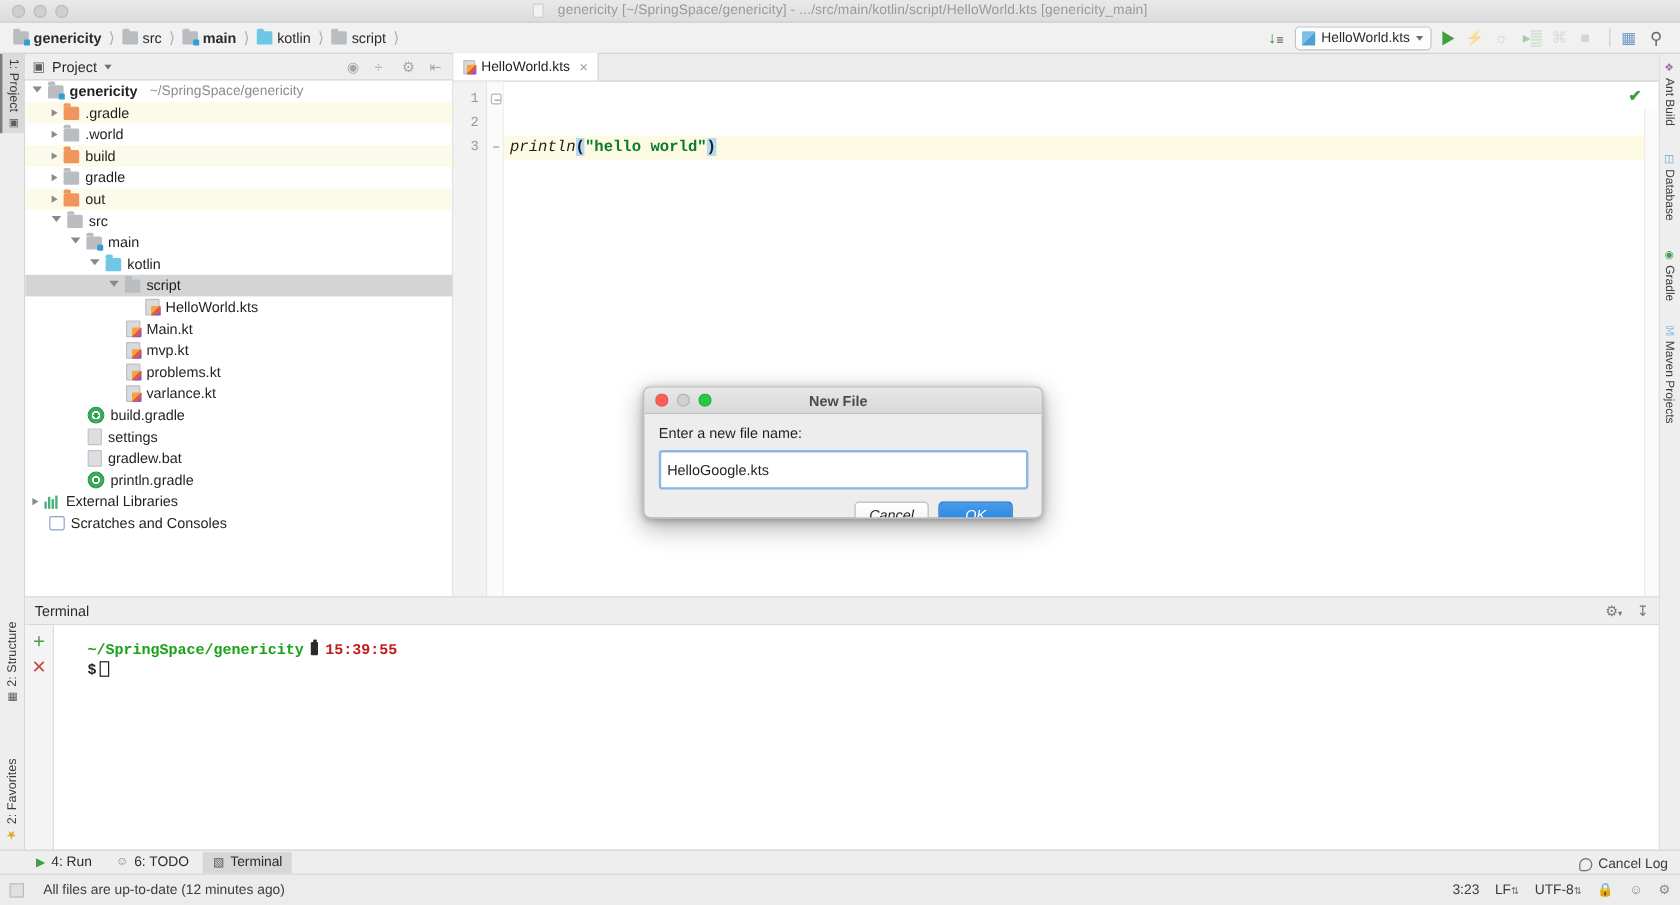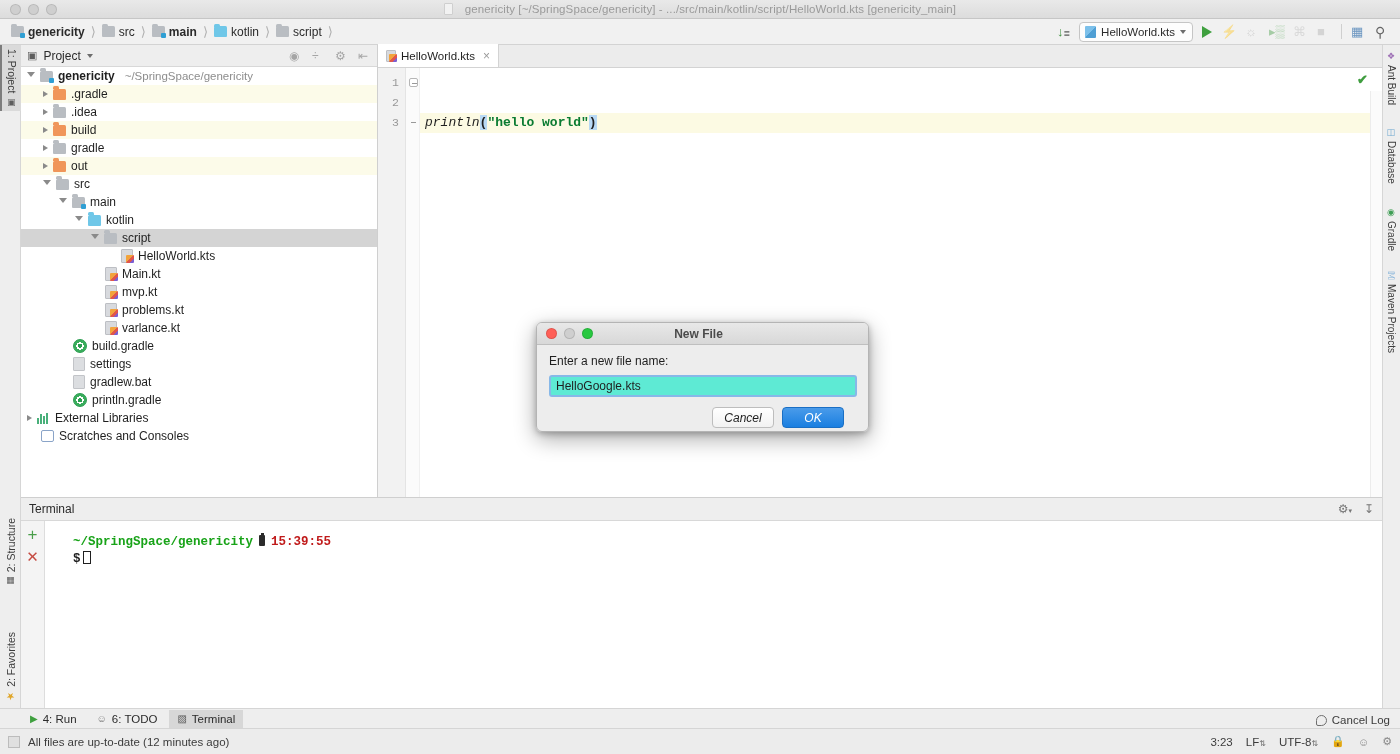--- a/index.html
+++ b/index.html
@@ -201,21 +201,21 @@
     display: flex; align-items: center; padding-left: 22px; gap: 4px;
   }
   .twbtn { display: flex; align-items: center; gap: 5px; font-size: 11.5px; color: #2b2b2b;
            padding: 2px 8px; height: 18px; }
   .twbtn.active { background: #d7d7d7; }
   .statusbar {
     position: absolute; left: 0; bottom: 0; width: 1400px; height: 26px;
     background: #ececec; border-top: 1px solid #d5d5d5;
     display: flex; align-items: center; padding: 0 8px; gap: 8px;
   }
-  .sb-left { display: flex; align-items: center; gap: 8px; font-size: 11.5px; color: #3c3c3c; }
+  .sb-left { display: flex; align-items: center; gap: 16px; font-size: 11.5px; color: #3c3c3c; }
   .sb-square { width: 12px; height: 12px; background: #e0e0e0; border: 1px solid #bcbcbc; }
   .sb-right { margin-left: auto; display: flex; align-items: center; gap: 13px;
               font-size: 11.5px; color: #3c3c3c; }
   .sb-right .arrows { font-size: 8px; color: #6e6e6e; }
   .eventlog { position: absolute; right: 10px; bottom: 28px; display: flex; align-items: center; gap: 5px;
               font-size: 11.5px; color: #3c3c3c; }
   .ring { width: 11px; height: 11px; border: 1.2px solid #6e6e6e; border-radius: 50% 50% 50% 2px; }
 
   
   .dlg-shadow {
@@ -234,21 +234,21 @@
   .dlg-traffic { display: flex; gap: 7px; margin-left: 9px; }
   .dlg-traffic i { width: 11px; height: 11px; border-radius: 50%; display: block; border: 1px solid rgba(0,0,0,.12); }
   .dlg-traffic .red { background: #ff5f57; }
   .dlg-traffic .yel { background: #cfcfcf; }
   .dlg-traffic .grn { background: #28c840; }
   .dlg-title-txt { position: absolute; left: 0; right: 8px; text-align: center;
                    font-size: 12px; color: #4b4b4b; font-weight: bold; }
   .dlg-body { padding: 9px 12px 0 12px; }
   .dlg-label { font-size: 12px; color: #1f1f1f; margin-bottom: 7px; }
   .dlg-input {
-    width: 308px; height: 22px; background: #5eead4;
+    width: 308px; height: 33px; background: #ffffff;
     border: 2px solid #87b8e8; border-radius: 3px;
     font-size: 12px; color: #1f1f1f; padding: 0 5px; outline: none;
     font-family: "Liberation Sans", sans-serif;
   }
   .dlg-btns { display: flex; justify-content: flex-end; gap: 8px; margin-top: 10px; padding-right: 12px; }
   .btn {
     height: 21px; min-width: 62px; border-radius: 4px; font-size: 12px;
     display: flex; align-items: center; justify-content: center;
     border: 1px solid #bdbdbd; background: linear-gradient(#ffffff,#f2f2f2); color: #1f1f1f; font-style: italic;
   }
@@ -387,21 +387,21 @@
           </span>
           <span class="label">.gradle</span>
         </div>
         <div class="row">
           <span style="width: 22px; flex: 0 0 auto;"></span>
           <span class="arrow"></span>
           <span style="width: 5px; flex: 0 0 auto;"></span>
           <span style="display: inline-flex; align-items: center; flex: 0 0 auto;">
             <span class="fld gray"></span>
           </span>
-          <span class="label">.idea</span>
+          <span class="label">.world</span>
         </div>
         <div class="row tint">
           <span style="width: 22px; flex: 0 0 auto;"></span>
           <span class="arrow"></span>
           <span style="width: 5px; flex: 0 0 auto;"></span>
           <span style="display: inline-flex; align-items: center; flex: 0 0 auto;">
             <span class="fld orange"></span>
           </span>
           <span class="label">build</span>
         </div>

